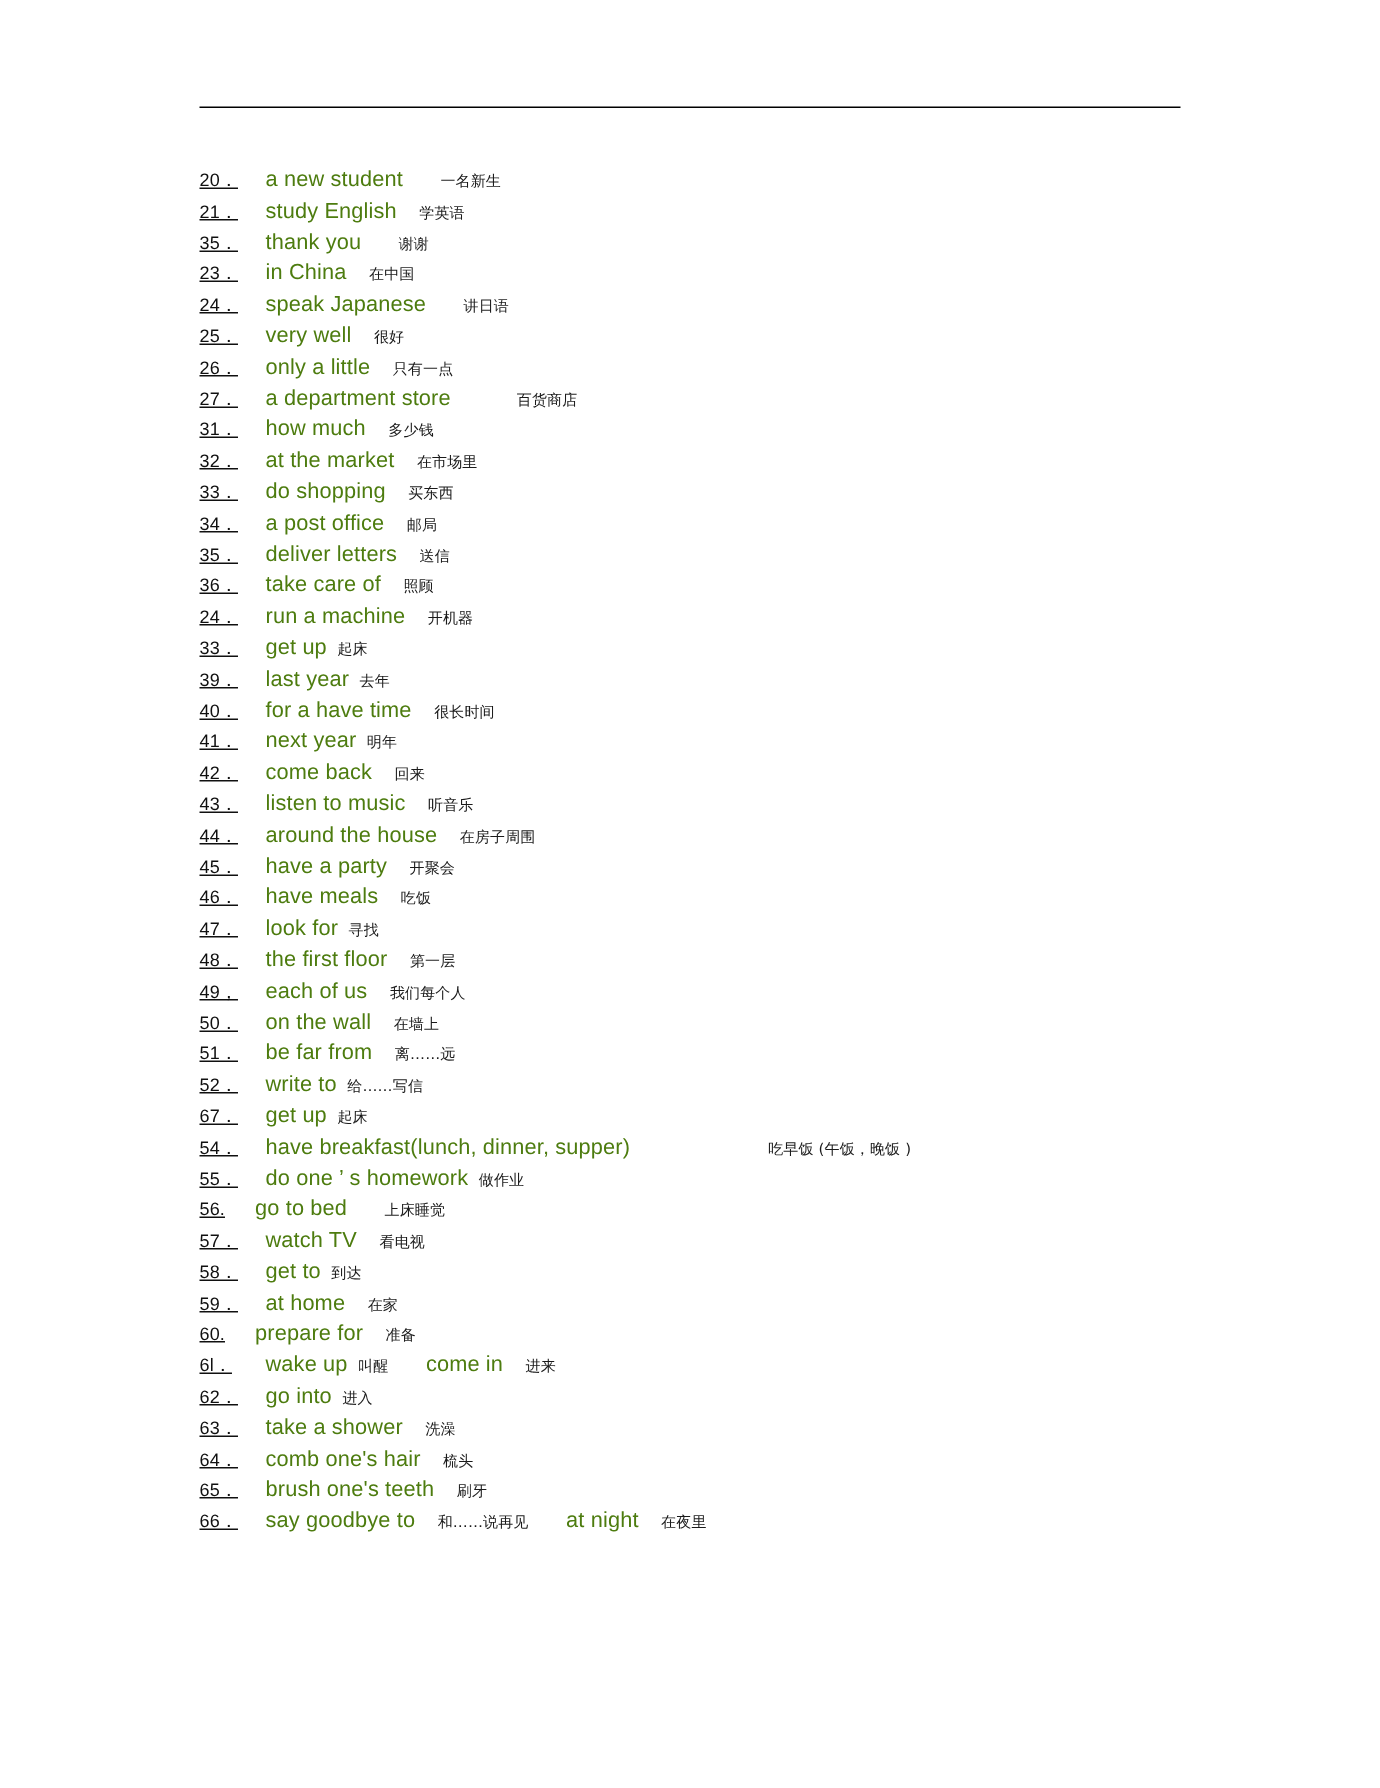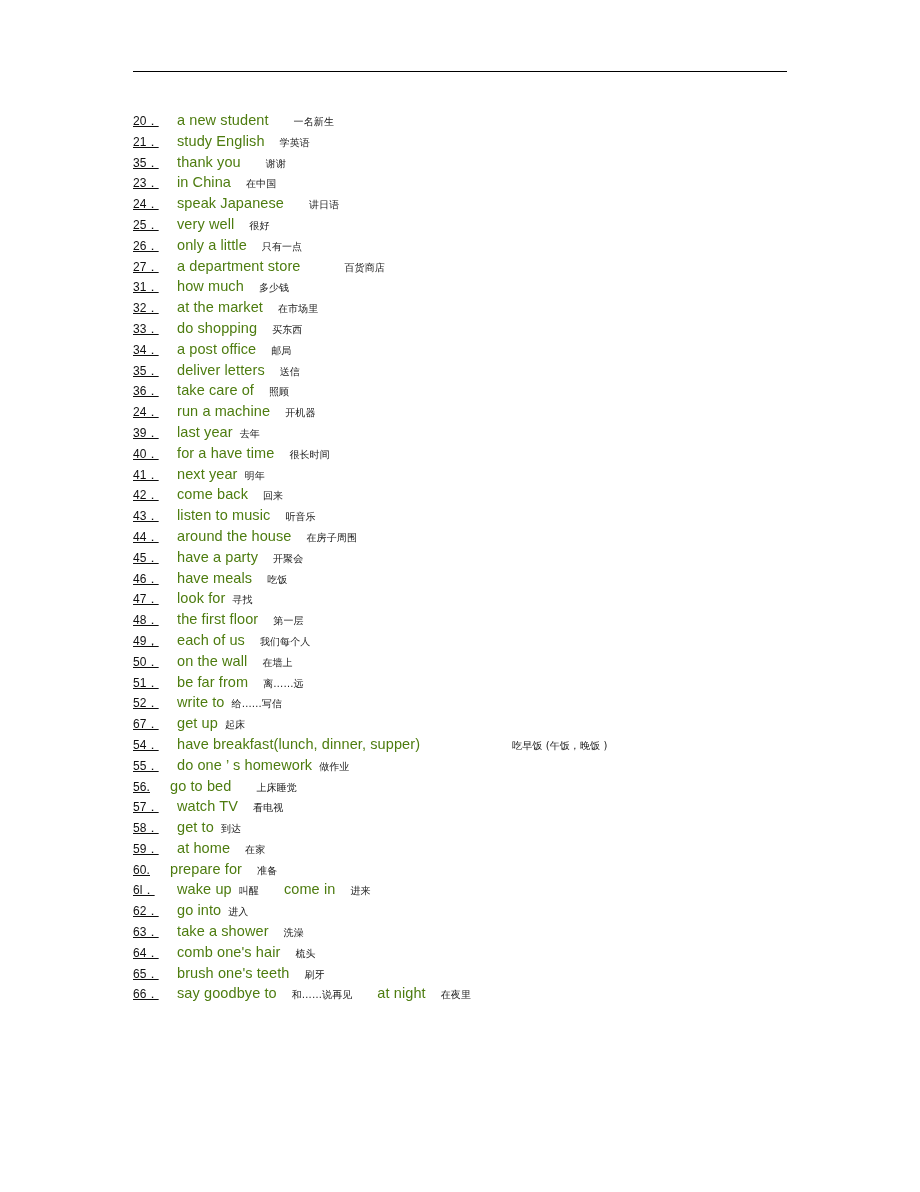--- a/index.html
+++ b/index.html
@@ -99,20 +99,21 @@
       <div class="entry"><span class="num wide">25．</span><span class="en">very well</span><span class="gap-m"></span><span class="zh">很好</span></div>
       <div class="entry"><span class="num wide">26．</span><span class="en">only a little</span><span class="gap-m"></span><span class="zh">只有一点</span></div>
       <div class="entry"><span class="num wide">27．</span><span class="en">a department store</span><span class="gap-xl"></span><span class="zh">百货商店</span></div>
       <div class="entry"><span class="num wide">31．</span><span class="en">how much</span><span class="gap-m"></span><span class="zh">多少钱</span></div>
       <div class="entry"><span class="num wide">32．</span><span class="en">at the market</span><span class="gap-m"></span><span class="zh">在市场里</span></div>
       <div class="entry"><span class="num wide">33．</span><span class="en">do shopping</span><span class="gap-m"></span><span class="zh">买东西</span></div>
       <div class="entry"><span class="num wide">34．</span><span class="en">a post office</span><span class="gap-m"></span><span class="zh">邮局</span></div>
       <div class="entry"><span class="num wide">35．</span><span class="en">deliver letters</span><span class="gap-m"></span><span class="zh">送信</span></div>
       <div class="entry"><span class="num wide">36．</span><span class="en">take care of</span><span class="gap-m"></span><span class="zh">照顾</span></div>
       <div class="entry"><span class="num wide">24．</span><span class="en">run a machine</span><span class="gap-m"></span><span class="zh">开机器</span></div>
+      <div class="entry"><span class="num wide">33．</span><span class="en">get up</span><span class="gap-s"></span><span class="zh">起床</span></div>
       <div class="entry"><span class="num wide">39．</span><span class="en">last year</span><span class="gap-s"></span><span class="zh">去年</span></div>
       <div class="entry"><span class="num wide">40．</span><span class="en">for a have time</span><span class="gap-m"></span><span class="zh">很长时间</span></div>
       <div class="entry"><span class="num wide">41．</span><span class="en">next year</span><span class="gap-s"></span><span class="zh">明年</span></div>
       <div class="entry"><span class="num wide">42．</span><span class="en">come back</span><span class="gap-m"></span><span class="zh">回来</span></div>
       <div class="entry"><span class="num wide">43．</span><span class="en">listen to music</span><span class="gap-m"></span><span class="zh">听音乐</span></div>
       <div class="entry"><span class="num wide">44．</span><span class="en">around the house</span><span class="gap-m"></span><span class="zh">在房子周围</span></div>
       <div class="entry"><span class="num wide">45．</span><span class="en">have a party</span><span class="gap-m"></span><span class="zh">开聚会</span></div>
       <div class="entry"><span class="num wide">46．</span><span class="en">have meals</span><span class="gap-m"></span><span class="zh">吃饭</span></div>
       <div class="entry"><span class="num wide">47．</span><span class="en">look for</span><span class="gap-s"></span><span class="zh">寻找</span></div>
       <div class="entry"><span class="num wide">48．</span><span class="en">the first floor</span><span class="gap-m"></span><span class="zh">第一层</span></div>

